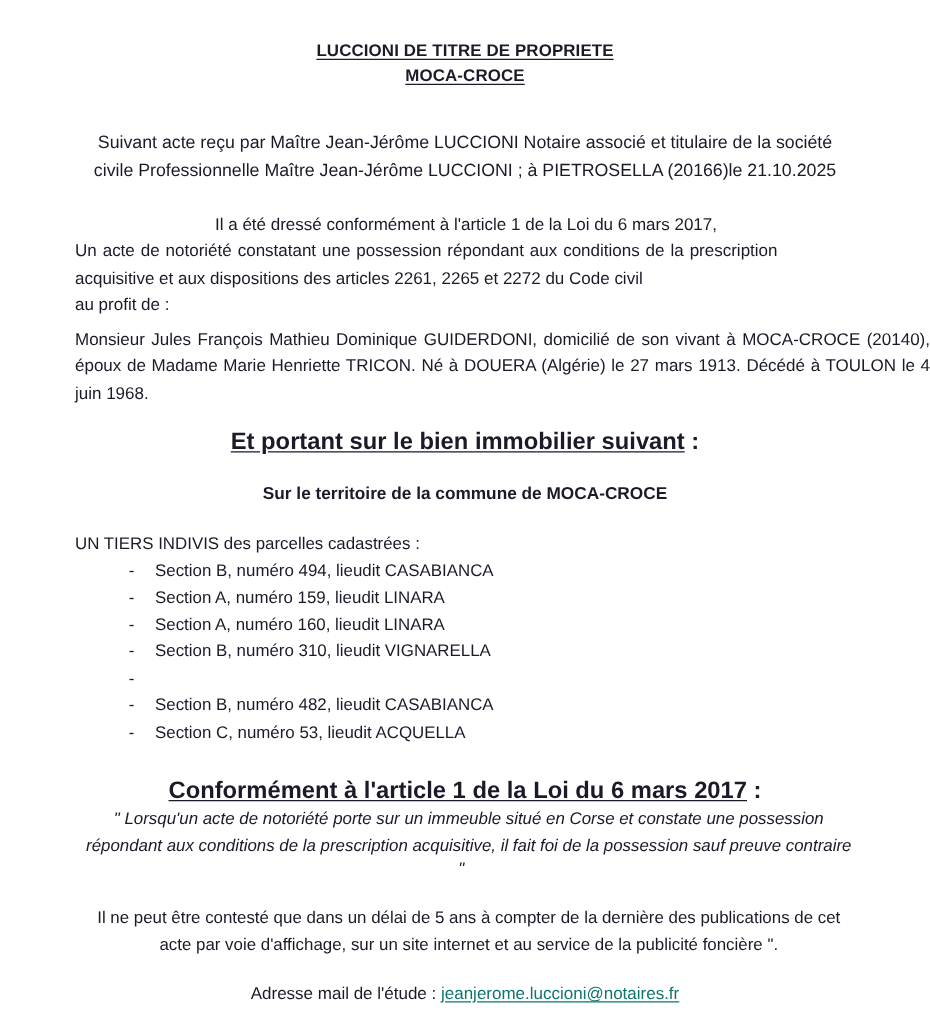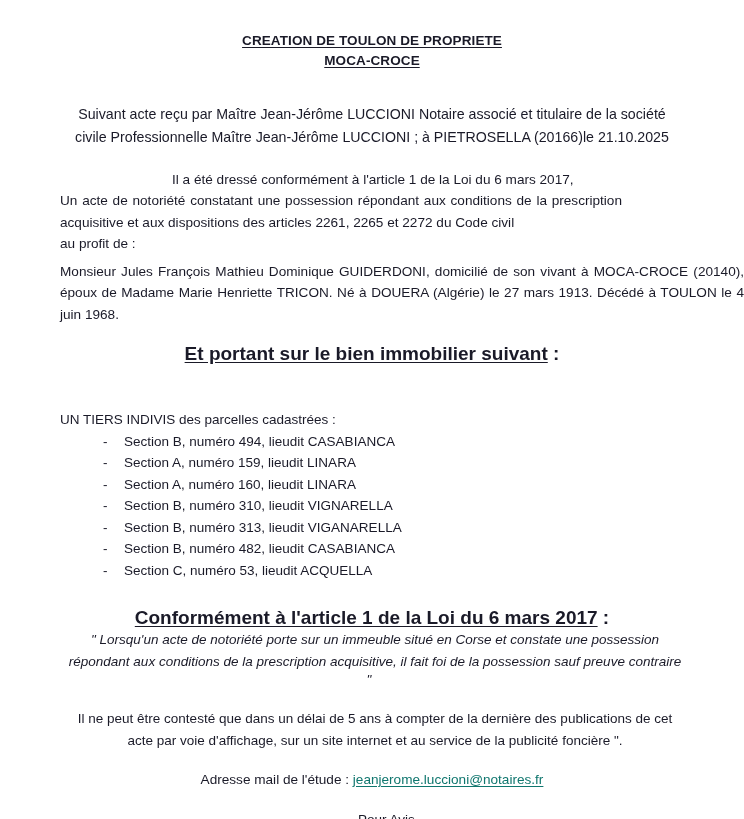--- a/index.html
+++ b/index.html
@@ -164,21 +164,21 @@
   .sp-18 { height: 18px; }
   .sp-20 { height: 20px; }
   .sp-22 { height: 22px; }
   .sp-26 { height: 26px; }
 </style>
 </head>
 <body>
 
 <div class="page">
 
-  <h1 class="doc-title title-1"><span>CREATION DE TOULON DE PROPRIETE</span></h1>
+  <h1 class="doc-title title-1"><span>LUCCIONI DE TITRE DE PROPRIETE</span></h1>
   <h2 class="doc-title title-2"><span>MOCA-CROCE</span></h2>
 
   <div class="sp-18"></div>
 
   <p class="intro">
     <span class="ln">Suivant acte reçu  par Maître Jean-Jérôme LUCCIONI Notaire associé et titulaire de la société</span>
     <span class="ln">civile Professionnelle Maître Jean-Jérôme LUCCIONI ; à PIETROSELLA (20166)le 21.10.2025</span>
   </p>
 
   <div class="sp-20"></div>
@@ -192,20 +192,21 @@
   <div class="sp-6"></div>
 
   <p class="justify-block block-wide">Monsieur Jules François Mathieu Dominique GUIDERDONI, domicilié de son vivant à MOCA-CROCE (20140), époux de Madame Marie Henriette TRICON. Né à DOUERA (Algérie) le 27 mars 1913. Décédé à TOULON le 4 juin 1968.</p>
 
   <div class="sp-18"></div>
 
   <p class="heading-underline"><span class="u">Et portant sur le bien immobilier suivant</span><span> :</span></p>
 
   <div class="sp-22"></div>
 
+  <p class="heading-plain">Sur le territoire de la commune de MOCA-CROCE</p>
 
   <div class="sp-22"></div>
 
   <p class="list-intro">UN TIERS INDIVIS des parcelles cadastrées :</p>
 
   <ul class="parcel-list">
     <li class="parcel-item">
         <span class="parcel-dash">-</span>
         <span>Section B, numéro 494, lieudit CASABIANCA</span>
       </li>
@@ -216,21 +217,20 @@
     <li class="parcel-item">
         <span class="parcel-dash">-</span>
         <span>Section A, numéro 160, lieudit LINARA</span>
       </li>
     <li class="parcel-item">
         <span class="parcel-dash">-</span>
         <span>Section B, numéro 310, lieudit VIGNARELLA</span>
       </li>
     <li class="parcel-item">
         <span class="parcel-dash">-</span>
-        <span>Section B, numéro 313, lieudit VIGANARELLA</span>
       </li>
     <li class="parcel-item">
         <span class="parcel-dash">-</span>
         <span>Section B, numéro 482, lieudit CASABIANCA</span>
       </li>
     <li class="parcel-item">
         <span class="parcel-dash">-</span>
         <span>Section C, numéro 53, lieudit ACQUELLA</span>
       </li>
   </ul>

